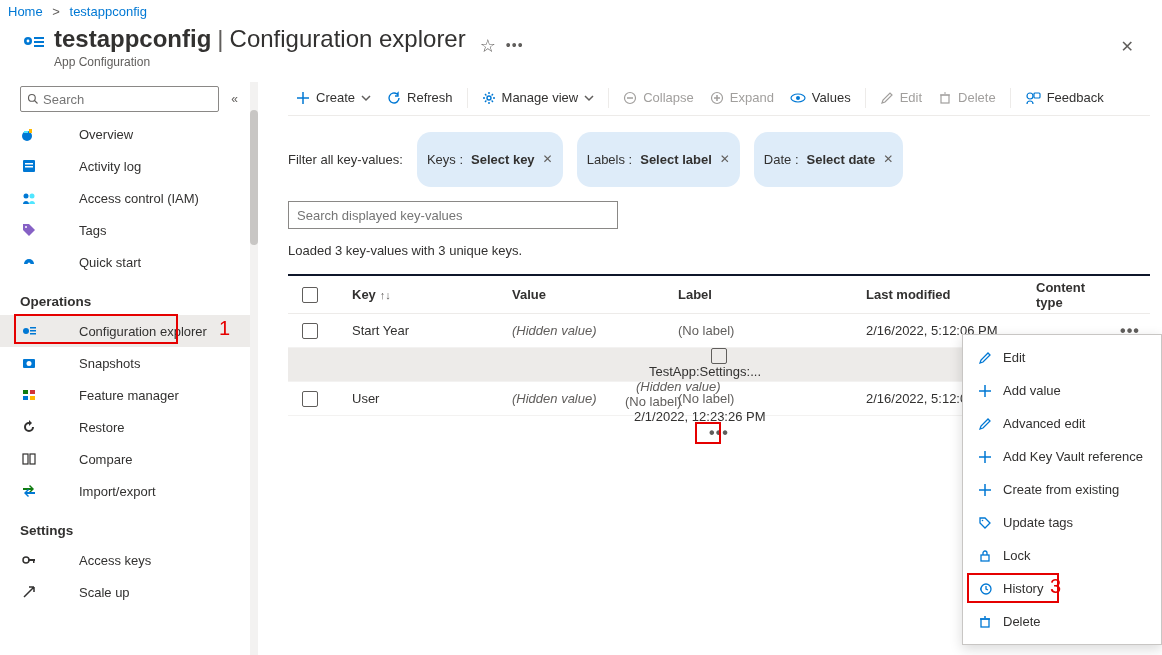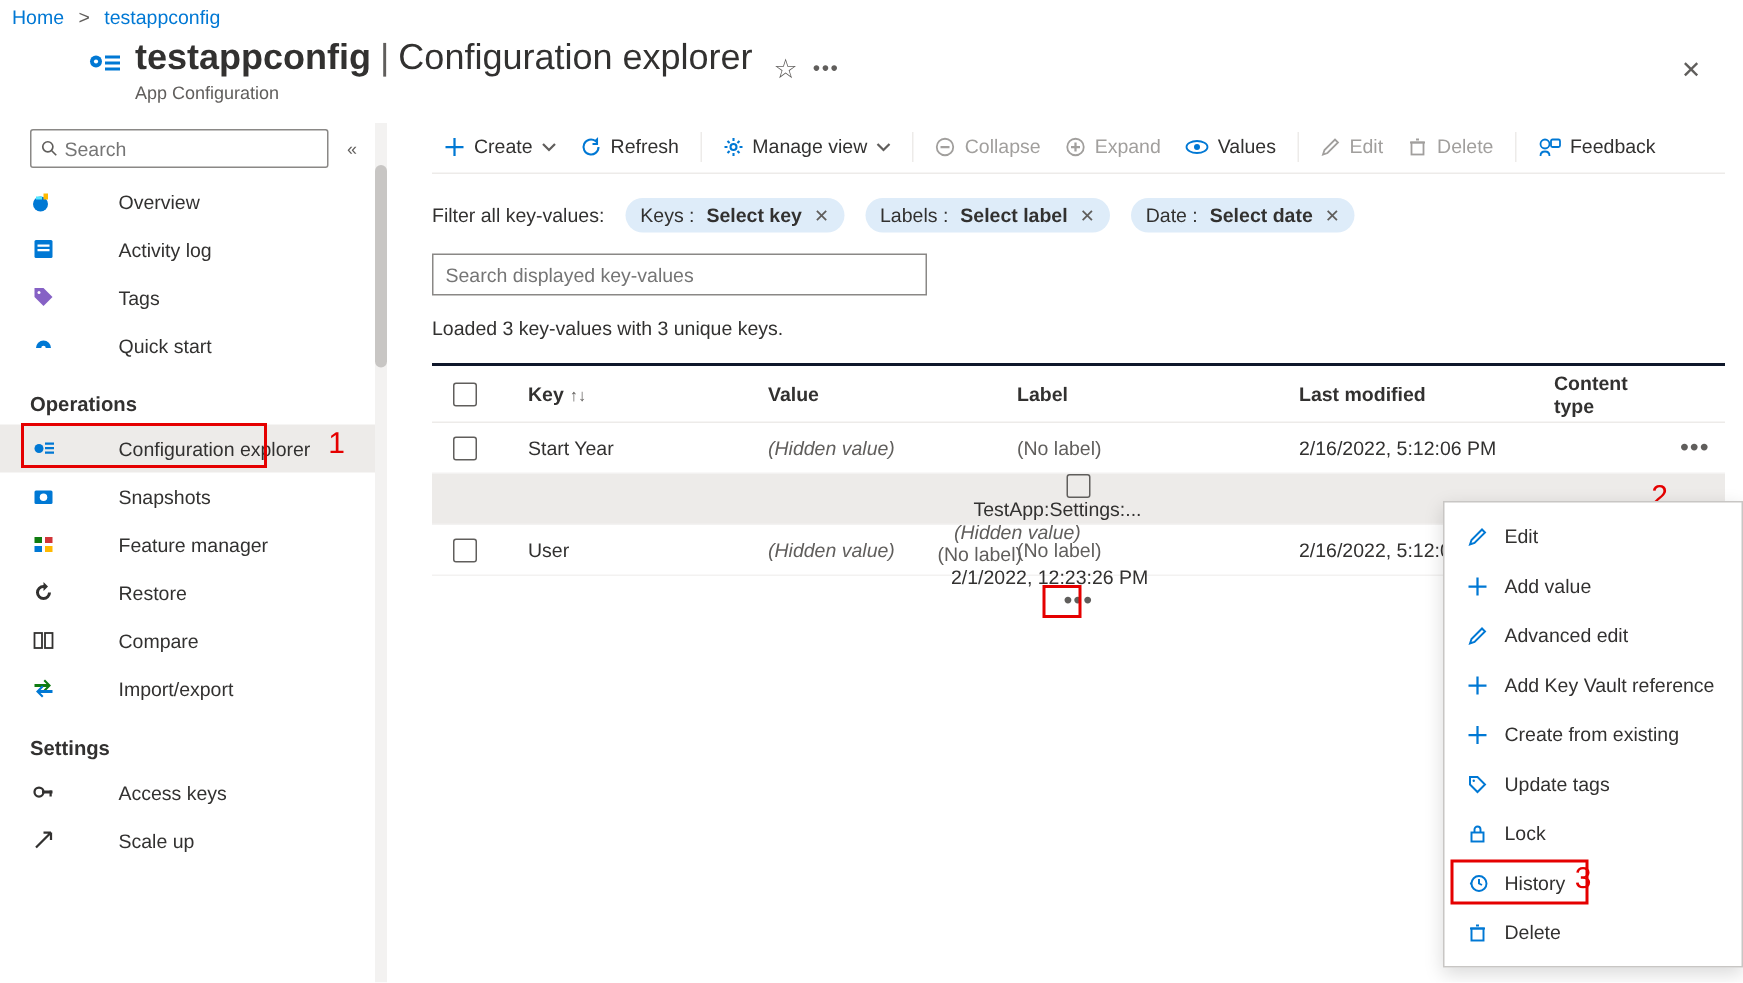--- a/index.html
+++ b/index.html
@@ -2,21 +2,21 @@
 <html><head>
 <meta charset="utf-8">
 <style>
   * { box-sizing: border-box; margin: 0; padding: 0; }
   body { font-family: "Segoe UI", -apple-system, BlinkMacSystemFont, sans-serif; font-size: 13px; color: #323130; background: #fff; width:1162px; height:655px; overflow:hidden; position:relative; }
   a { color: #0078d4; text-decoration: none; }
 
   .breadcrumb { padding: 4px 20px 6px 8px; font-size: 13px; }
   .breadcrumb span.sep { margin: 0 6px; color: #605e5c; }
 
-  .header { display:flex; align-items:flex-start; padding: 0 20px 8px 20px; margin-left: 36px; }
+  .header { display:flex; align-items:flex-start; padding: 0 20px 8px 20px; }
   .header .icon { width:26px; height:26px; display:flex; align-items:center; justify-content:center; margin-right:8px; margin-top:6px; }
   .header h1 { font-size: 24px; font-weight: 600; color:#323130; }
   .header h1 .sep { font-weight:300; color:#605e5c; margin:0 6px;}
   .header h1 .sub { font-weight: 400; }
   .header .subtitle { font-size: 12px; color: #605e5c; margin-top:2px; }
   .header .star { margin-left: 14px; margin-top:10px; color:#605e5c; font-size:18px; }
   .header .dots { margin-left: 10px; margin-top:12px; color:#605e5c; font-size:14px; letter-spacing:1px; }
   .header .close { margin-left:auto; margin-right:0px; margin-top:8px; color:#605e5c; font-size:16px; padding:4px 8px; cursor:pointer;}
 
   .content { display:flex; position:absolute; top:82px; left:0; right:0; bottom:0; }
@@ -42,21 +42,21 @@
 
   .main { flex:1; padding: 4px 12px 0 30px; position:relative; overflow: visible; }
   .toolbar { display:flex; align-items:center; border-bottom:1px solid #edebe9; padding-bottom:6px; gap:0; }
   .toolbar .tb-item { display:flex; align-items:center; padding:4px 8px; cursor:pointer; color:#323130; font-size:13px;}
   .toolbar .tb-item.disabled { color:#a19f9d; }
   .toolbar .tb-icon { margin-right:6px; display:flex; align-items:center; }
   .toolbar .divider { width:1px; height:20px; background:#edebe9; margin: 0 6px; }
 
   .filters { display:flex; align-items:center; margin-top:16px; gap:14px;}
   .filters .label { font-size:13px; }
-  .pill { background:#deecf9; border-radius:14px; padding:4px 10px; display:flex; align-items:center; font-size:13px; gap:8px;}
+  .pill { background:#deecf9; border-radius:14px; padding:20px 10px; display:flex; font-size:13px; gap:8px;}
   .pill .key { color:#323130; }
   .pill .val { font-weight:600; }
   .pill .x { font-size:12px; color:#605e5c; cursor:pointer;}
 
   .search-kv { margin-top:14px; }
   .search-kv input { width:330px; height:28px; border:1px solid #8a8886; padding:0 8px; font-size:13px; outline:none; }
 
   .status-line { margin-top: 14px; font-size:13px; }
 
   .table { margin-top:16px; width:100%; }
@@ -142,20 +142,31 @@
               <rect x="2" y="2" width="12" height="12" rx="1" fill="#0078d4"></rect>
               <rect x="4" y="5" width="8" height="1.5" fill="#fff"></rect>
               <rect x="4" y="8" width="8" height="1.5" fill="#fff"></rect>
             </svg>
           </span>
           <span>Activity log</span>
         </li>
       <li>
           <span class="icon">
             <svg width="16" height="16">
+              <circle cx="5" cy="6" r="2.5" fill="#0078d4"></circle>
+              <circle cx="11" cy="6" r="2.5" fill="#50e6ff"></circle>
+              <path d="M2 14c0-2 1.5-3 3-3s3 1 3 3" fill="#0078d4"></path>
+              <path d="M8 14c0-2 1.5-3 3-3s3 1 3 3" fill="#50e6ff"></path>
+            </svg>
+          </span>
+          <span>Access control (IAM)</span>
+        </li>
+      <li>
+          <span class="icon">
+            <svg width="16" height="16">
               <path d="M2 2h6l6 6-6 6-6-6z" fill="#8661c5"></path>
               <circle cx="5" cy="5" r="1" fill="#fff"></circle>
             </svg>
           </span>
           <span>Tags</span>
         </li>
       <li>
           <span class="icon">
             <svg width="16" height="16">
               <path d="M3 10a5 5 0 0110 0H3z" fill="#0078d4"></path>

